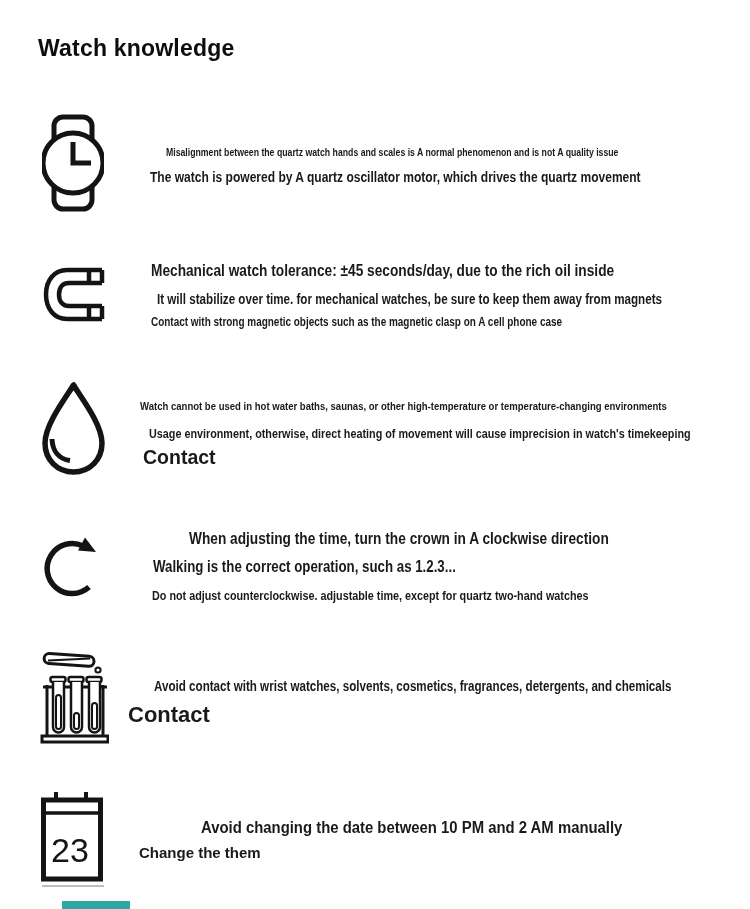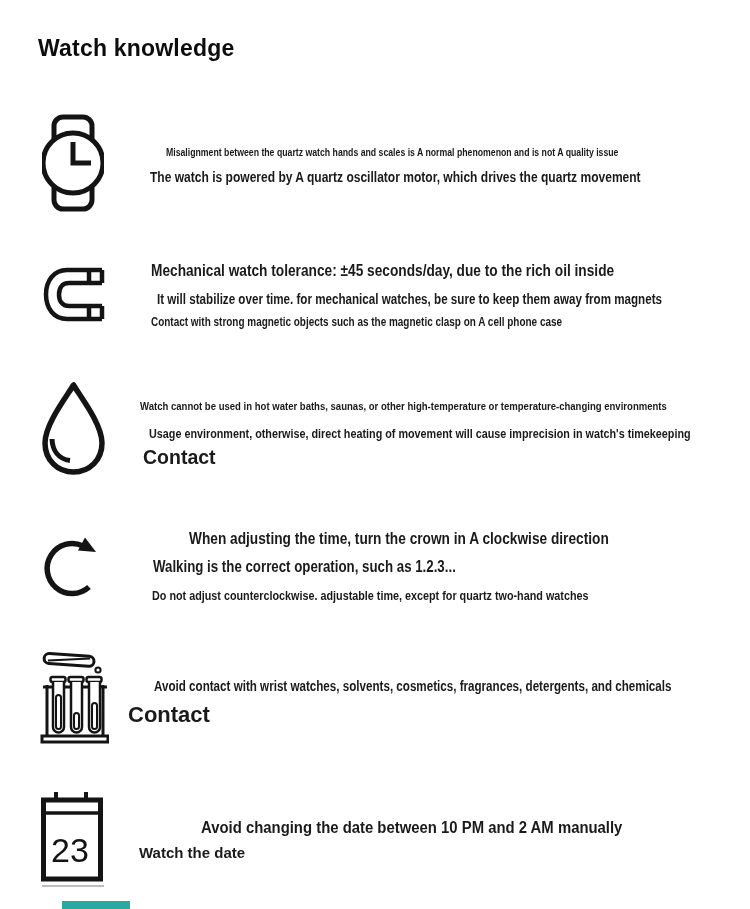--- a/index.html
+++ b/index.html
@@ -93,18 +93,18 @@
 
   <div>
     <svg class="icon" style="left:41px;top:791px;" width="62" height="92" viewBox="0 0 62 92">
       <path d="M15 1 V13 M45 1 V13" fill="none" stroke="#141414" stroke-width="4"></path>
       <rect x="2.5" y="9" width="57" height="79" fill="#fff" stroke="#141414" stroke-width="5"></rect>
       <path d="M2.5 22 H59.5" fill="none" stroke="#141414" stroke-width="3.5"></path>
       <text x="29" y="71" font-size="34" text-anchor="middle" fill="#141414" font-family="Liberation Sans, sans-serif">23</text>
     </svg>
     <div class="shadow-line" style="left:42px;top:885px;width:62px;height:2px;"></div>
     <div class="ln sq93" style="left:201px;top:820px;font-size:16px;">Avoid changing the date between 10 PM and 2 AM manually</div>
-    <div class="ln" style="left:139px;top:845px;font-size:15px;">Watch the date</div>
+    <div class="ln" style="left:139px;top:845px;font-size:15px;">Change the them</div>
   </div>
 
   <div class="accent-bar" style="background: rgb(43, 168, 161);"></div>
 
 </div>
 
 </body></html>

